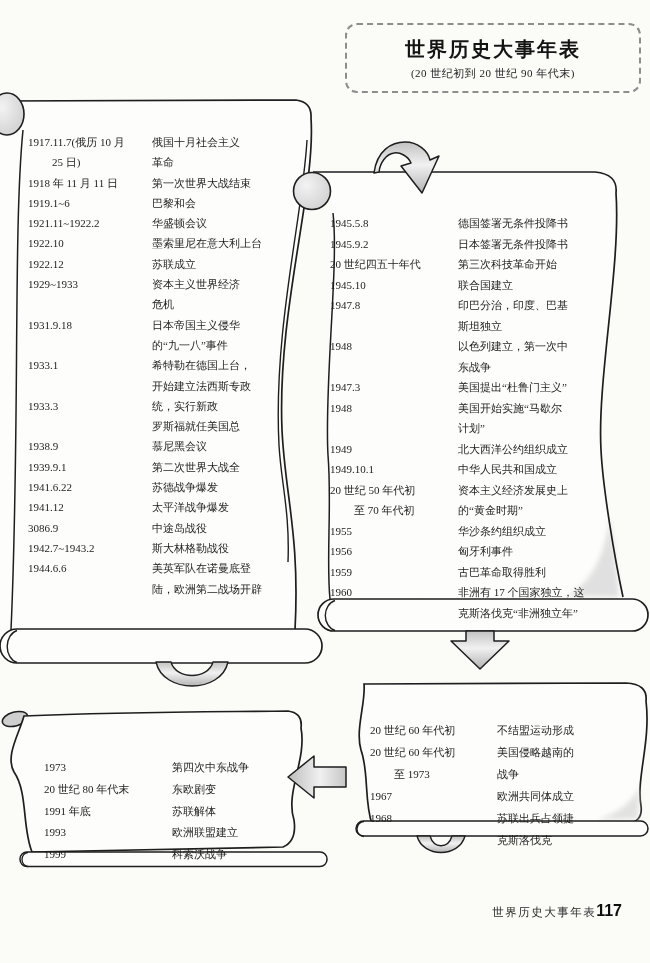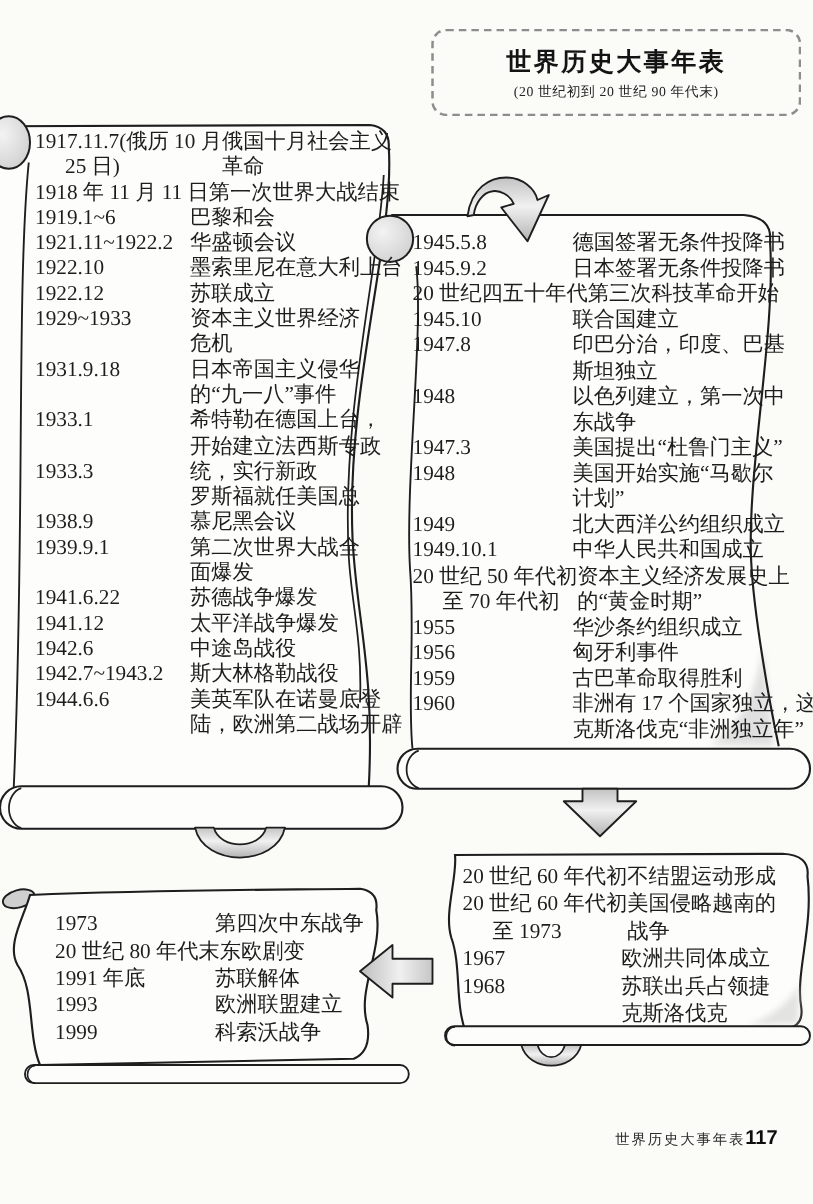--- a/index.html
+++ b/index.html
@@ -15,21 +15,21 @@
 
   .title-box {
     position:absolute; left:345px; top:23px; width:296px; height:70px;
     border:2px dashed #8d8d8d; border-radius:12px;
     display:flex; flex-direction:column; align-items:center; justify-content:center;
     background:transparent;
   }
   .title-main { font-size:20px; font-weight:bold; letter-spacing:2px; color:#141414; }
   .title-sub  { font-size:11px; margin-top:3px; letter-spacing:0.5px; color:#222; }
 
-  .scroll-text { position:absolute; font-size:17px; }
+  .scroll-text { position:absolute; font-size:11px;margin-top:29px; }
   .row { display:flex; }
   .c-date { flex:0 0 var(--dw); }
   .c-desc { flex:1 1 auto; }
   .ln { white-space:nowrap; }
   .c-date .ln.cont { padding-left:24px; }
 
   .footer {
     position:absolute; right:28px; top:902px;
     display:flex; align-items:baseline;
   }
@@ -202,42 +202,41 @@
       <div class="c-desc">
         <div class="ln">慕尼黑会议</div>
       </div>
     </div>
     <div class="row">
       <div class="c-date">
         <div class="ln">1939.9.1</div>
       </div>
       <div class="c-desc">
         <div class="ln">第二次世界大战全</div>
-        <div class="ln cont">面爆发</div>
       </div>
     </div>
     <div class="row">
       <div class="c-date">
         <div class="ln">1941.6.22</div>
       </div>
       <div class="c-desc">
         <div class="ln">苏德战争爆发</div>
       </div>
     </div>
     <div class="row">
       <div class="c-date">
         <div class="ln">1941.12</div>
       </div>
       <div class="c-desc">
         <div class="ln">太平洋战争爆发</div>
       </div>
     </div>
     <div class="row">
       <div class="c-date">
-        <div class="ln">1942.6</div>
+        <div class="ln">3086.9</div>
       </div>
       <div class="c-desc">
         <div class="ln">中途岛战役</div>
       </div>
     </div>
     <div class="row">
       <div class="c-date">
         <div class="ln">1942.7~1943.2</div>
       </div>
       <div class="c-desc">

